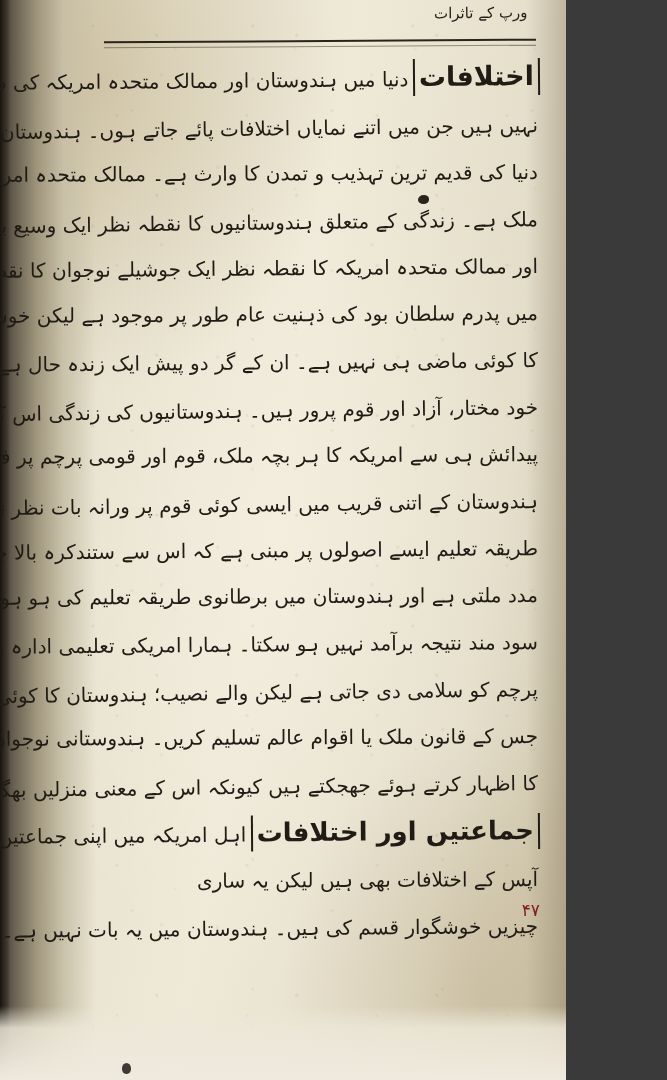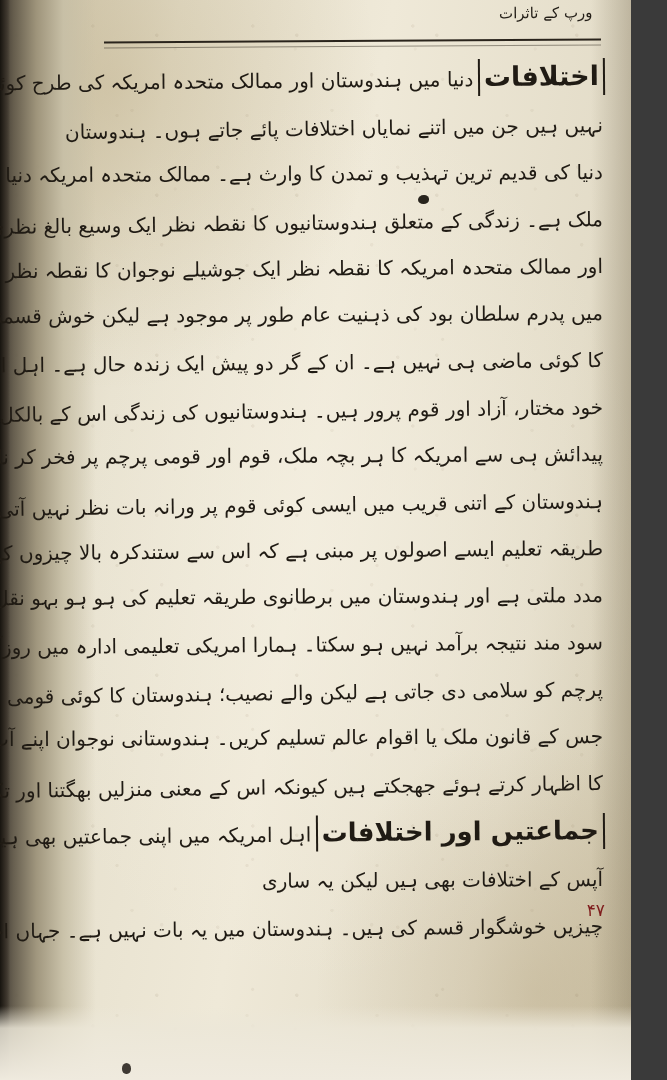--- a/index.html
+++ b/index.html
@@ -2,21 +2,21 @@
 <html><head>
 <meta charset="utf-8">
 <style>
   html, body {
     margin: 0;
     padding: 0;
     background: #3a3a3a;
   }
   #page {
     position: relative;
-    width: 631px;
+    width: 566px;
     height: 1080px;
     overflow: hidden;
     background: #ded8c6;
     font-family: "DejaVu Sans", sans-serif;
   }
   
   .paper-bg {
     position: absolute;
     inset: 0;
     background:

